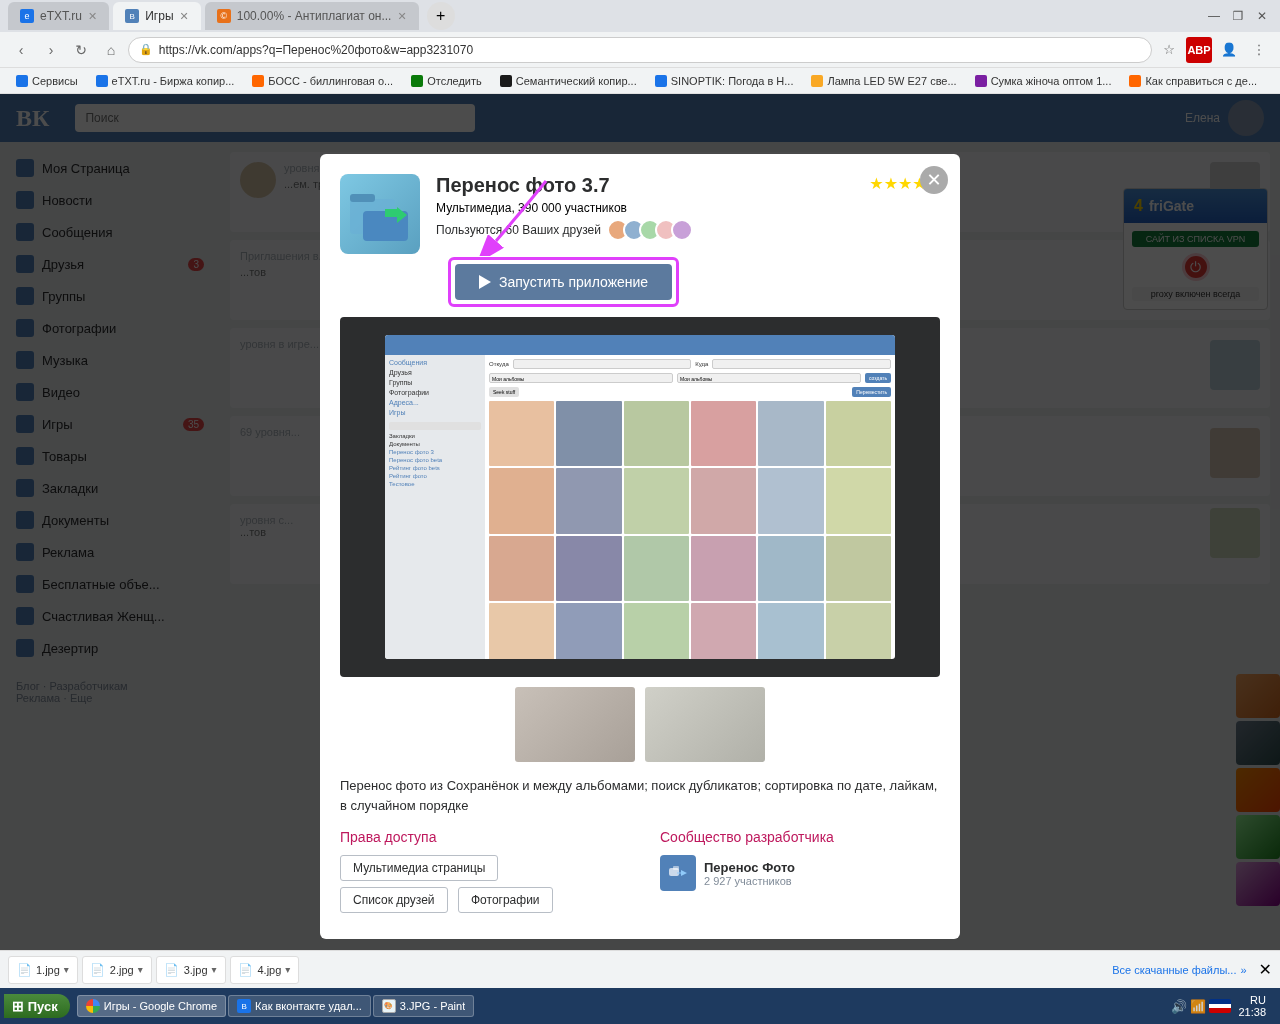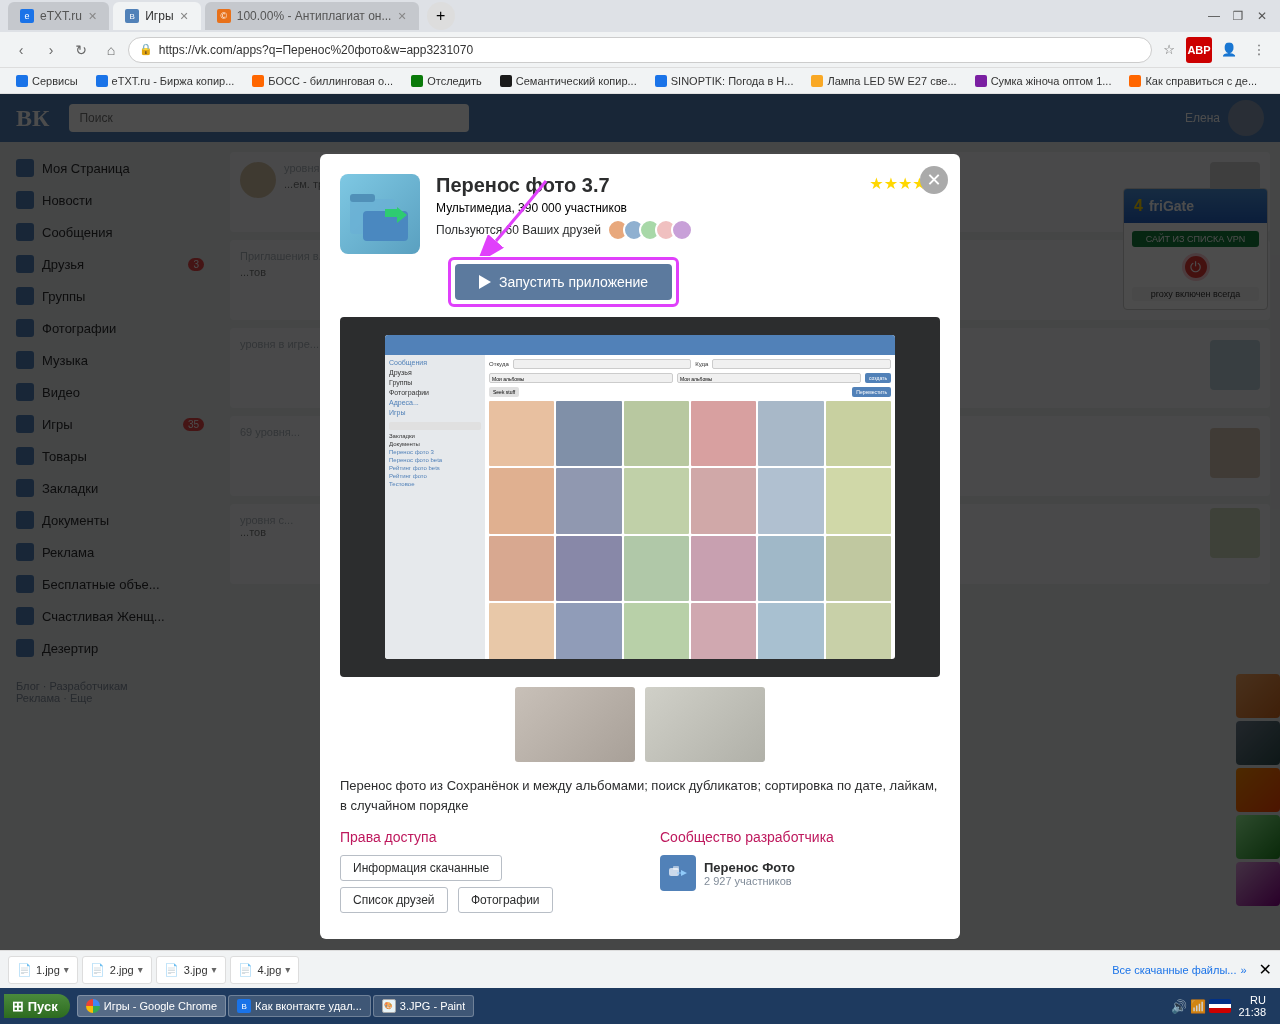--- a/index.html
+++ b/index.html
@@ -85,21 +85,21 @@
       overflow: hidden;
     }
 
     
     .vk-header {
       background: #5181b8;
       height: 48px;
       display: flex;
       align-items: center;
       padding: 0 16px;
-      gap: 20px;
+      gap: 26px;
     }
     .vk-logo { color: white; font-size: 24px; font-weight: bold; font-family: Georgia, serif; }
     .vk-search { flex: 1; max-width: 400px; }
     .vk-search input { width: 100%; height: 28px; border-radius: 4px; border: none; padding: 0 10px; font-size: 12px; }
     .vk-user { margin-left: auto; display: flex; align-items: center; gap: 8px; color: white; font-size: 12px; }
     .vk-avatar { width: 32px; height: 32px; border-radius: 50%; background: #8a9bb5; overflow: hidden; }
 
     
     .vk-layout { display: flex; gap: 0; min-height: calc(100% - 48px); }
 
@@ -735,21 +735,21 @@
             <div style="width:100%;height:100%;background:linear-gradient(135deg,#d0d0c8,#b0b0a8);display:flex;align-items:center;justify-content:center;font-size:8px;color:#888;"></div>
           </div>
         </div>
 
         <div class="modal-description">Перенос фото из Сохранёнок и между альбомами; поиск дубликатов; сортировка по дате, лайкам, в случайном порядке</div>
 
         <div class="modal-rights">
           <div class="rights-section">
             <div class="rights-title">Права доступа</div>
             <div>
-              <span class="rights-badge">Информация скачанные</span>
+              <span class="rights-badge">Мультимедиа страницы</span>
               <span class="rights-badge">Список друзей</span>
               <span class="rights-badge">Фотографии</span>
             </div>
           </div>
           <div class="rights-section">
             <div class="rights-title">Сообщество разработчика</div>
             <div class="community-info">
               <div class="community-avatar">
                 <svg width="20" height="20" viewBox="0 0 20 20">
                   <rect x="1" y="5" width="10" height="8" rx="2" fill="white" opacity="0.7"></rect>

